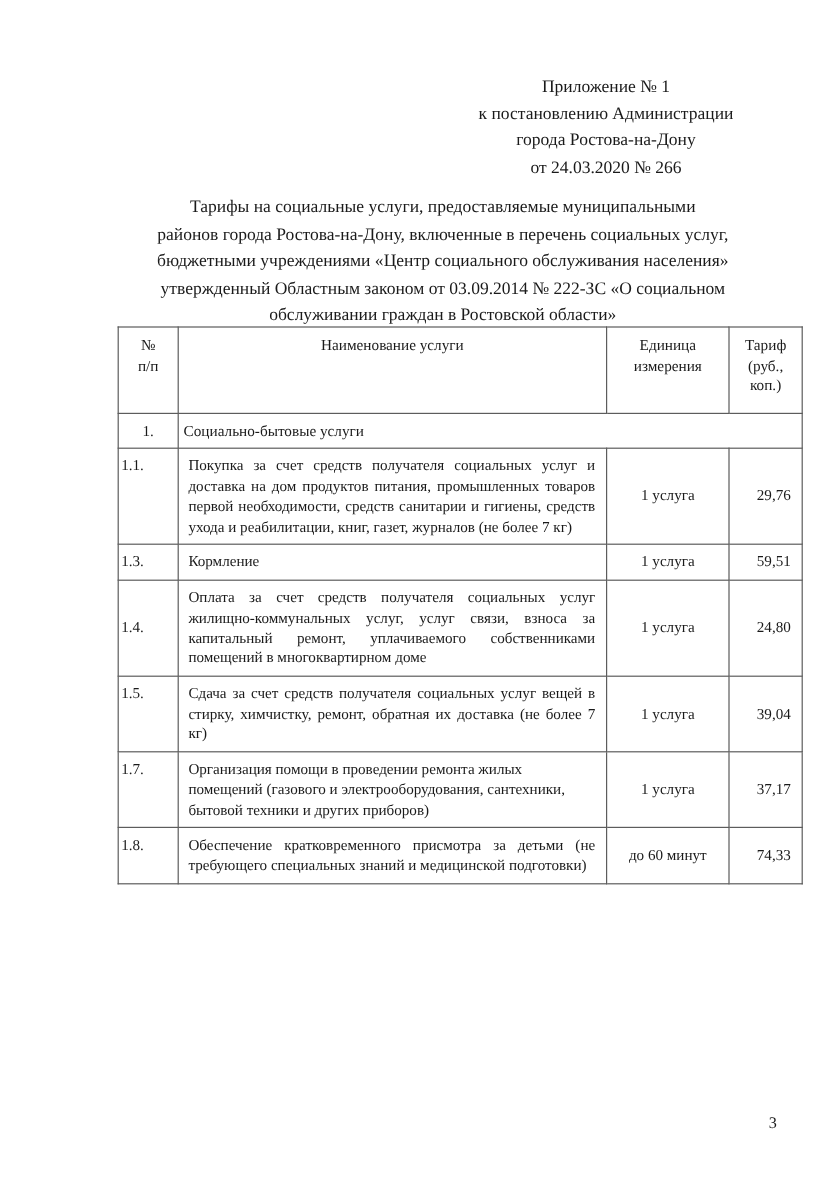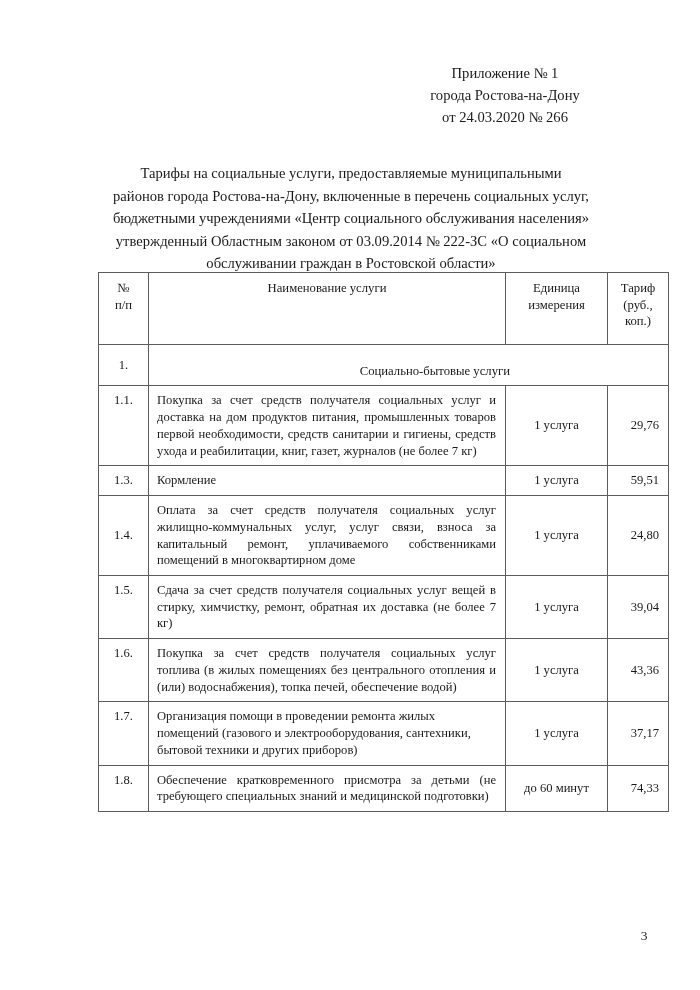--- a/index.html
+++ b/index.html
@@ -33,21 +33,21 @@
     font-size: 14.6px;
     line-height: 1.52;
     color: #1a1a1a;
   }
   .doc-header div { white-space: nowrap; }
 
   
   .doc-title {
     position: absolute;
     top: 162px;
-    left: 98px;
+    left: 116px;
     width: 506px;
     font-size: 14.6px;
     line-height: 1.55;
     text-align: center;
   }
   .doc-title .ln { display: block; white-space: nowrap; }
 
   
   .tariff-table {
     position: absolute;
@@ -89,27 +89,26 @@
     font-size: 12.7px;
   }
   .section-row td.sec-num {
     text-align: center;
     padding: 6px 2px;
     vertical-align: middle;
   }
   .sec-inner {
     display: block;
     width: 357px;
-    text-align: right;
-    margin-top: 12px;
+    text-align: left;
   }
 
   
   td.num {
-    text-align: center;
+    text-align: left;
     padding: 6px 2px 4px 2px;
     vertical-align: top;
   }
   td.num.mid { vertical-align: middle; padding-top: 4px; }
 
   td.name {
     padding: 6px 9px 6px 8px;
     text-align: justify;
     text-justify: inter-word;
     hyphens: none;
@@ -137,20 +136,21 @@
     font-size: 13.5px;
   }
 </style>
 </head>
 <body>
 
 <div class="page">
 
   <div class="doc-header">
     <div>Приложение № 1</div>
+    <div>к постановлению Администрации</div>
     <div>города Ростова-на-Дону</div>
     <div>от 24.03.2020 № 266</div>
   </div>
 
   <div class="doc-title">
     <span class="ln" style="text-indent:0;">Тарифы на социальные услуги, предоставляемые муниципальными</span>
     <span class="ln">районов города Ростова-на-Дону, включенные в перечень социальных услуг,</span>
     <span class="ln">бюджетными учреждениями «Центр социального обслуживания населения»</span>
     <span class="ln">утвержденный Областным законом от 03.09.2014 № 222-ЗС «О социальном</span>
     <span class="ln">обслуживании граждан в Ростовской области»</span>
@@ -212,26 +212,20 @@
         <td class="tariff">24,80</td>
       </tr>
 
       <tr>
         <td class="num">1.5.</td>
         <td class="name">Сдача за счет средств получателя социальных услуг вещей в стирку, химчистку, ремонт, обратная их доставка (не более 7 кг)</td>
         <td class="unit">1 услуга</td>
         <td class="tariff">39,04</td>
       </tr>
 
-      <tr>
-        <td class="num">1.6.</td>
-        <td class="name">Покупка за счет средств получателя социальных услуг топлива (в жилых помещениях без центрального отопления и (или) водоснабжения), топка печей, обеспечение водой)</td>
-        <td class="unit">1 услуга</td>
-        <td class="tariff">43,36</td>
-      </tr>
 
       <tr>
         <td class="num">1.7.</td>
         <td class="name left">Организация помощи в проведении ремонта жилых помещений (газового и электрооборудования, сантехники, бытовой техники и других приборов)</td>
         <td class="unit">1 услуга</td>
         <td class="tariff">37,17</td>
       </tr>
 
       <tr>
         <td class="num">1.8.</td>

